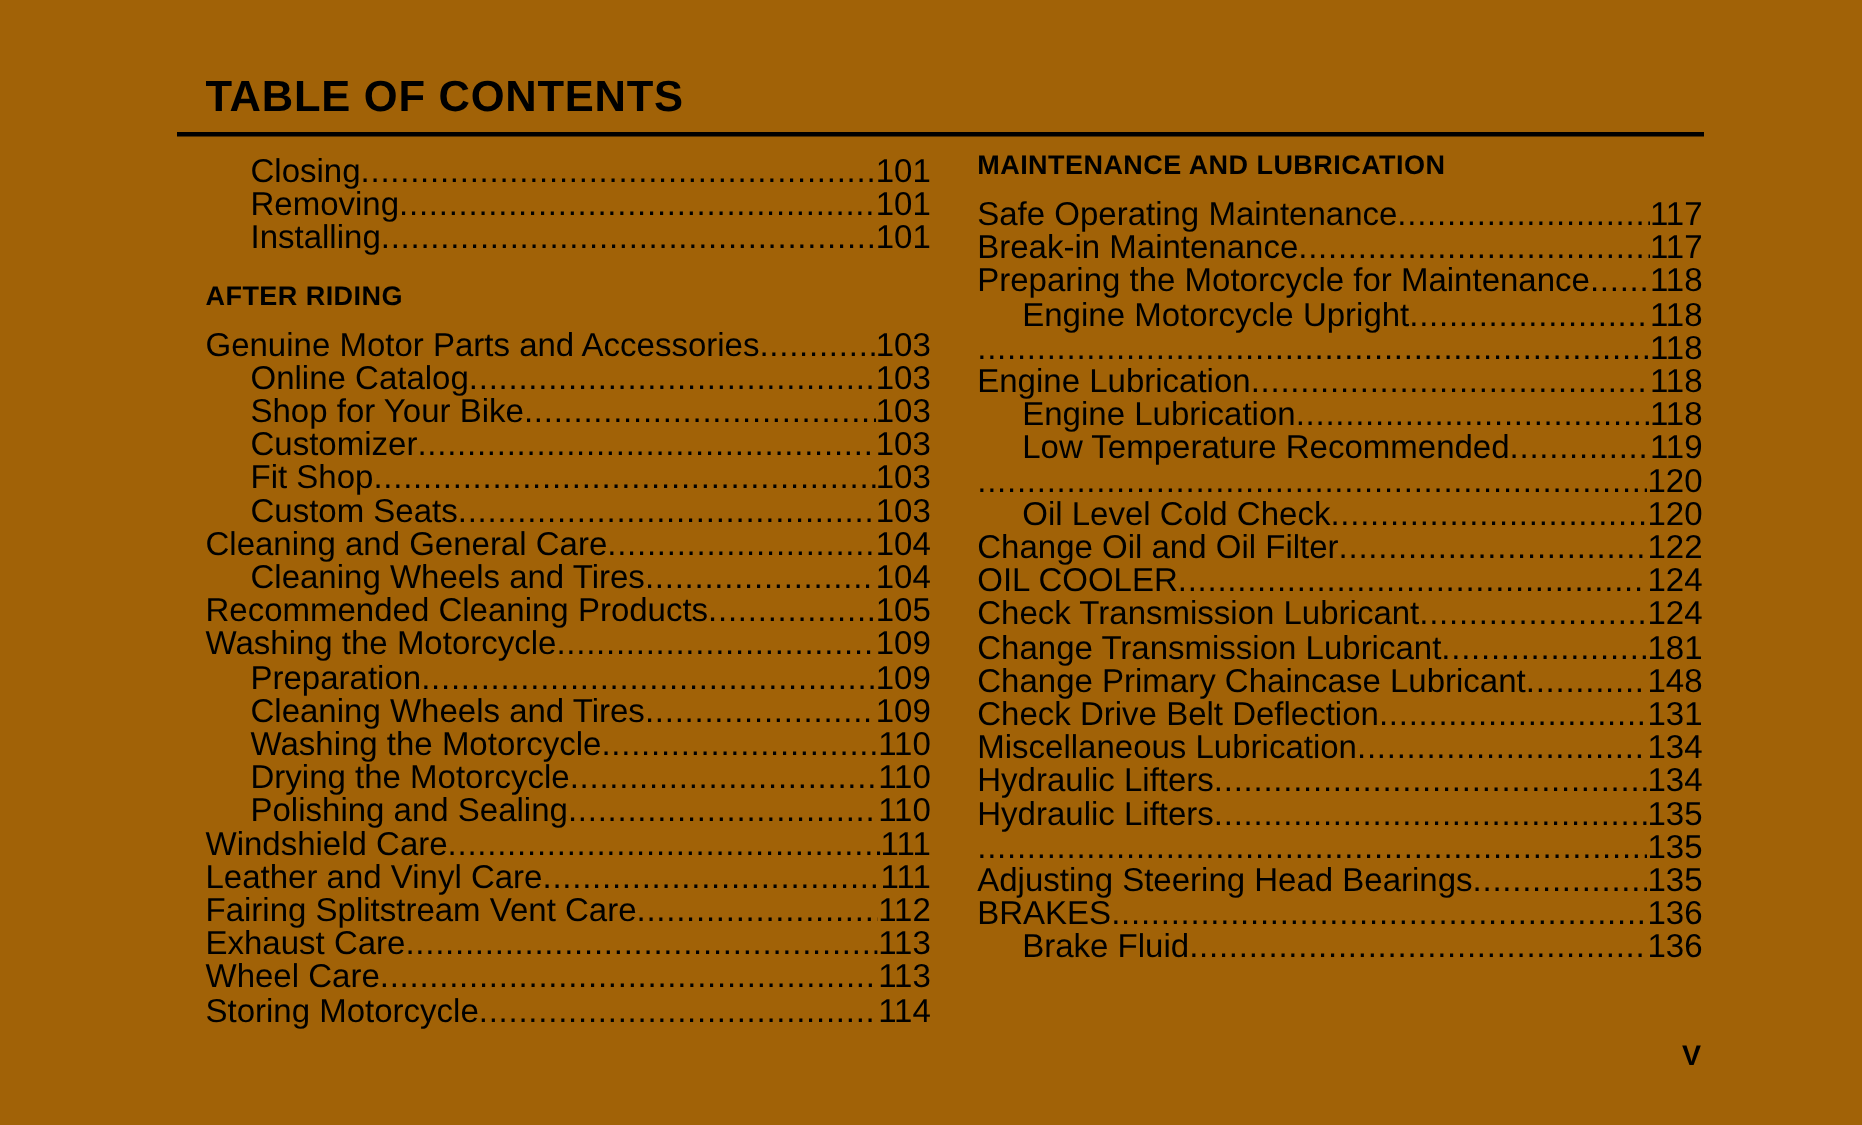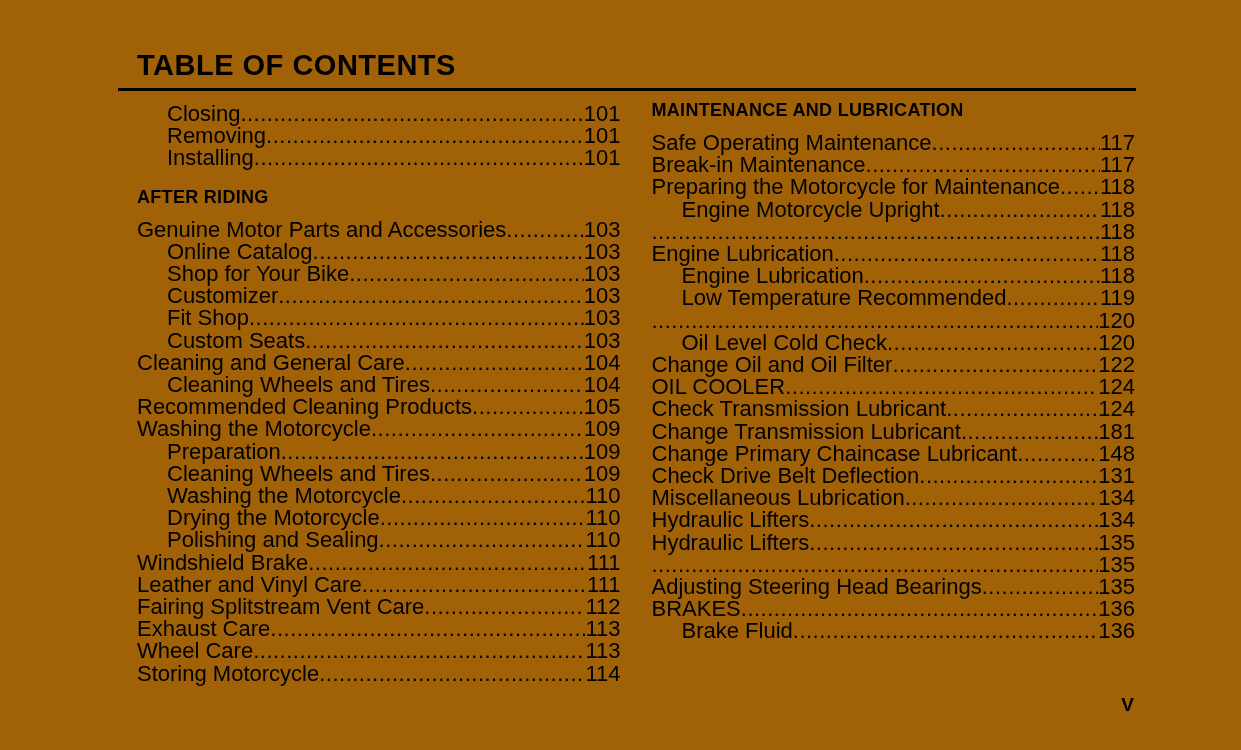--- a/index.html
+++ b/index.html
@@ -168,21 +168,21 @@
           <span class="label">Drying the Motorcycle</span>
           <span class="leader"></span>
           <span class="pagenum">110</span>
         </div>
         <div class="entry sub">
           <span class="label">Polishing and Sealing</span>
           <span class="leader"></span>
           <span class="pagenum">110</span>
         </div>
         <div class="entry">
-          <span class="label">Windshield Brake</span>
+          <span class="label">Windshield Care</span>
           <span class="leader"></span>
           <span class="pagenum">111</span>
         </div>
         <div class="entry">
           <span class="label">Leather and Vinyl Care</span>
           <span class="leader"></span>
           <span class="pagenum">111</span>
         </div>
         <div class="entry">
           <span class="label">Fairing Splitstream Vent Care</span>

